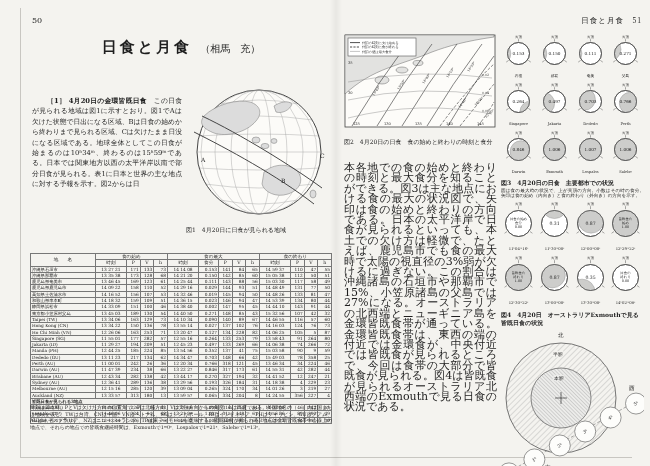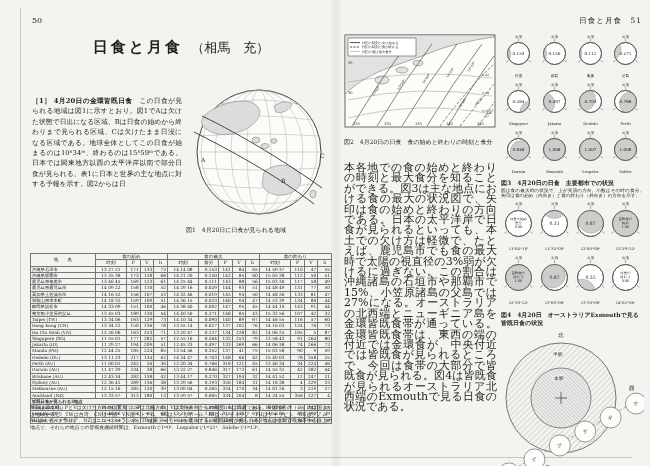--- a/index.html
+++ b/index.html
@@ -6,30 +6,30 @@
   html,body { width:650px; height:466px; overflow:hidden; }
   body { background:#f4f3ef; font-family:"DejaVu Serif","Liberation Serif",serif; color:#1e1e1e; position:relative; }
   .edge-line { position:absolute; background:#c8c6c1; }
   .gutter { position:absolute; left:330px; top:0; width:12px; height:100%;
             background:linear-gradient(to right, rgba(0,0,0,0), rgba(0,0,0,0.05), rgba(0,0,0,0)); }
   .page { position:absolute; top:0; height:466px; }
   .page.left  { left:30px;  width:302px; }
   .page.right { left:344px; width:300px; }
 
   .pagenum-left  { position:absolute; top:16px; left:2px;  font-size:8px; }
-  .pagehead-right{ position:absolute; top:16px; right:2px; font-size:7.5px; letter-spacing:1px; }
+  .pagehead-right{ position:absolute; top:16px; right:2px; font-size:7.5px; letter-spacing:1px;font-family:Liberation Serif, serif; }
 
   .title { position:absolute; top:38px; left:0; width:100%; text-align:center; font-size:15px; font-weight:bold; letter-spacing:3px; }
-  .title .author { font-size:13px; font-weight:normal; letter-spacing:0;text-align:right; }
+  .title .author { font-size:10px; font-weight:normal; letter-spacing:0;text-align:right; }
 
   .intro { position:absolute; top:63px; left:2px; width:298px; font-size:6.8px; line-height:10.4px; text-align:justify; text-indent:1em; }
 
   .col-left { position:absolute; top:96px; left:2px; width:150px; font-size:6.8px; line-height:10.4px; text-align:justify; }
   .col-left p { text-align:justify; }
-  .col-left .sechead { font-weight:bold; }
+  .col-left .sechead { font-weight:bold;margin-left:15px; }
 
   .fig1-wrap { position:absolute; top:88px; left:156px; width:146px; }
   .fig-caption { font-size:6px; line-height:8px; margin-top:2px; }
 
   .tbl-cap { position:absolute; top:243px; left:0; width:100%; text-align:center; font-size:6.4px; font-weight:bold; }
   table.eclipse { position:absolute; top:253px; left:0; width:302px; border-collapse:collapse; table-layout:fixed;
                   font-size:4.3px; line-height:5.3px; font-family:"DejaVu Serif",serif; }
   table.eclipse th, table.eclipse td { border:0.5px solid #777; padding:0 1px; text-align:center; overflow:hidden; white-space:nowrap; }
   table.eclipse th { font-weight:normal; font-size:4.6px; }
   table.eclipse td.nm { text-align:left; }

